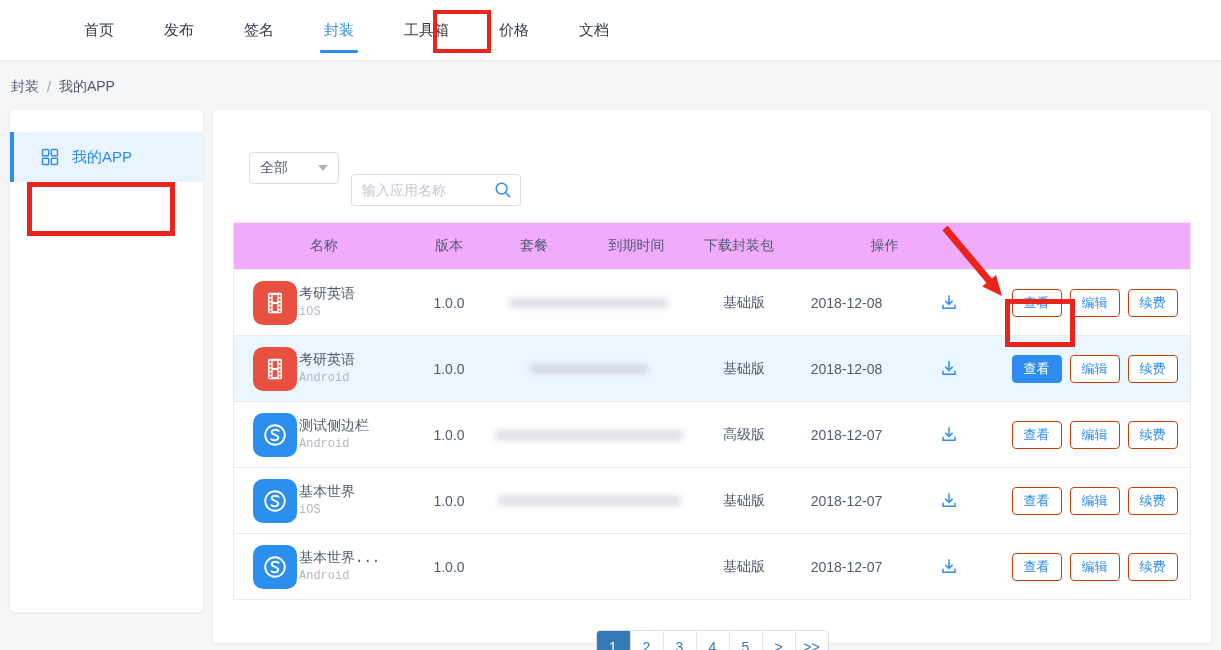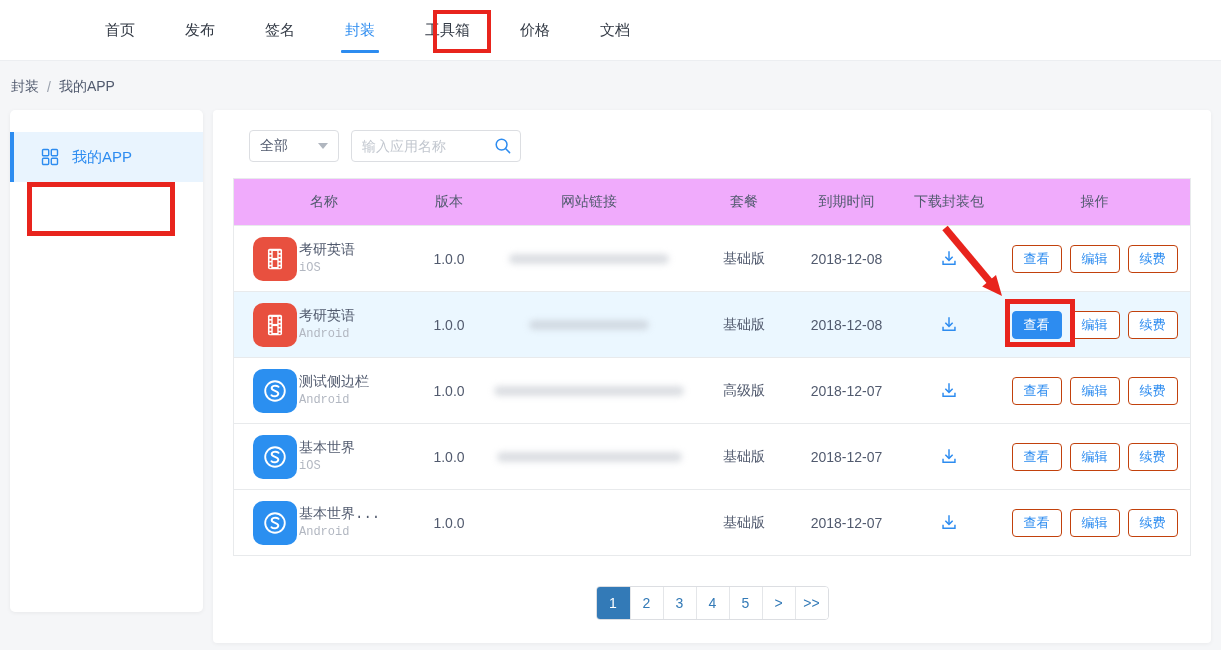--- a/index.html
+++ b/index.html
@@ -8,21 +8,21 @@
     position:relative; overflow:hidden;
     background:#f5f6f8;
     font-family:"Liberation Sans", "DejaVu Sans", sans-serif;
     color:#515a6e; font-size:14px;
   }
   
   .topbar {
     position:absolute; top:0; left:0; width:1221px; height:61px;
     background:#fff; border-bottom:1px solid #eceef1;
   }
-  .topnav { display:flex; height:61px; align-items:stretch; padding-left:105px; gap:50px; }
+  .topnav { display:flex; height:61px; align-items:stretch; padding-left:84px; gap:50px; }
   .nav-item {
     position:relative; display:flex; align-items:center;
     font-size:15px; color:#333a45; cursor:pointer; white-space:nowrap;
   }
   .nav-item.active { color:#2d8cf0; }
   .nav-item.active::after {
     content:''; position:absolute; left:-4px; right:-4px; bottom:8px;
     height:3px; background:#2d8cf0; border-radius:1px;
   }
   
@@ -57,21 +57,21 @@
   .select {
     width:90px; height:32px; border:1px solid #dcdee2; border-radius:4px;
     display:flex; align-items:center; justify-content:space-between;
     padding:0 10px; cursor:pointer; background:#fff; font-size:14px; color:#515a6e;
   }
   .caret-down {
     width:0; height:0; border-left:5px solid transparent; border-right:5px solid transparent;
     border-top:6px solid #b0b6bf;
   }
   .search-box {
-    position:relative; width:170px; height:32px;
+    position:relative; width:170px; height:32px;margin-top:44px;
   }
   .search-box input {
     width:100%; height:100%; border:1px solid #dcdee2; border-radius:4px;
     padding:0 32px 0 10px; font-size:14px; color:#515a6e; outline:none;
     font-family:"Liberation Sans","DejaVu Sans",sans-serif;
   }
   .search-box input::placeholder { color:#c2c7cf; }
   .search-box .search-icon { position:absolute; right:8px; top:6px; cursor:pointer; }
   
   .app-table { margin-top:16px; border:1px solid #e8eaec; width:958px; }
@@ -180,21 +180,20 @@
         <circle cx="8.6" cy="8.6" r="5.4" fill="none" stroke="#2d8cf0" stroke-width="1.5"></circle>
         <path d="M12.8 12.8 L16.6 16.6" stroke="#2d8cf0" stroke-width="1.5" stroke-linecap="round"></path>
       </svg>
     </div>
   </div>
 
   <div class="app-table">
     <div class="thead">
       <div class="th c-name">名称</div>
       <div class="th c-ver">版本</div>
-      <div class="th c-link">网站链接</div>
       <div class="th c-plan">套餐</div>
       <div class="th c-exp">到期时间</div>
       <div class="th c-dl">下载封装包</div>
       <div class="th c-act">操作</div>
     </div>
 
     <div class="tr">
       <div class="td c-name">
         <div class="name-cell">
           <div class="app-tile tile-red">

